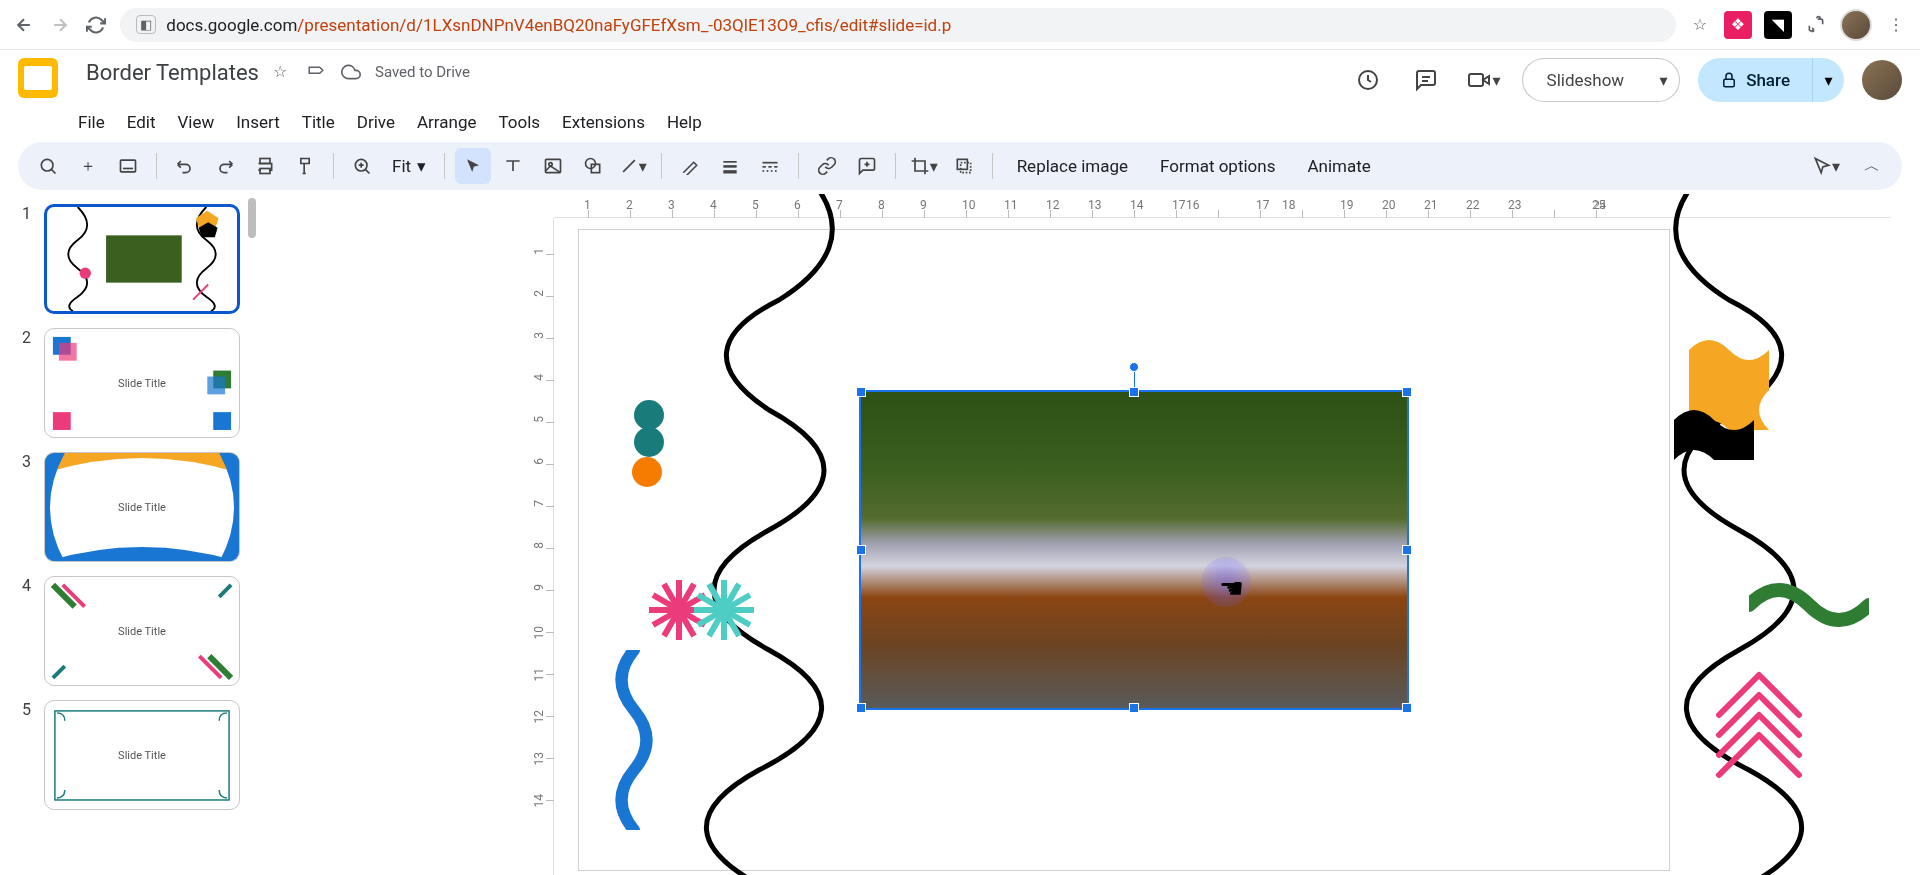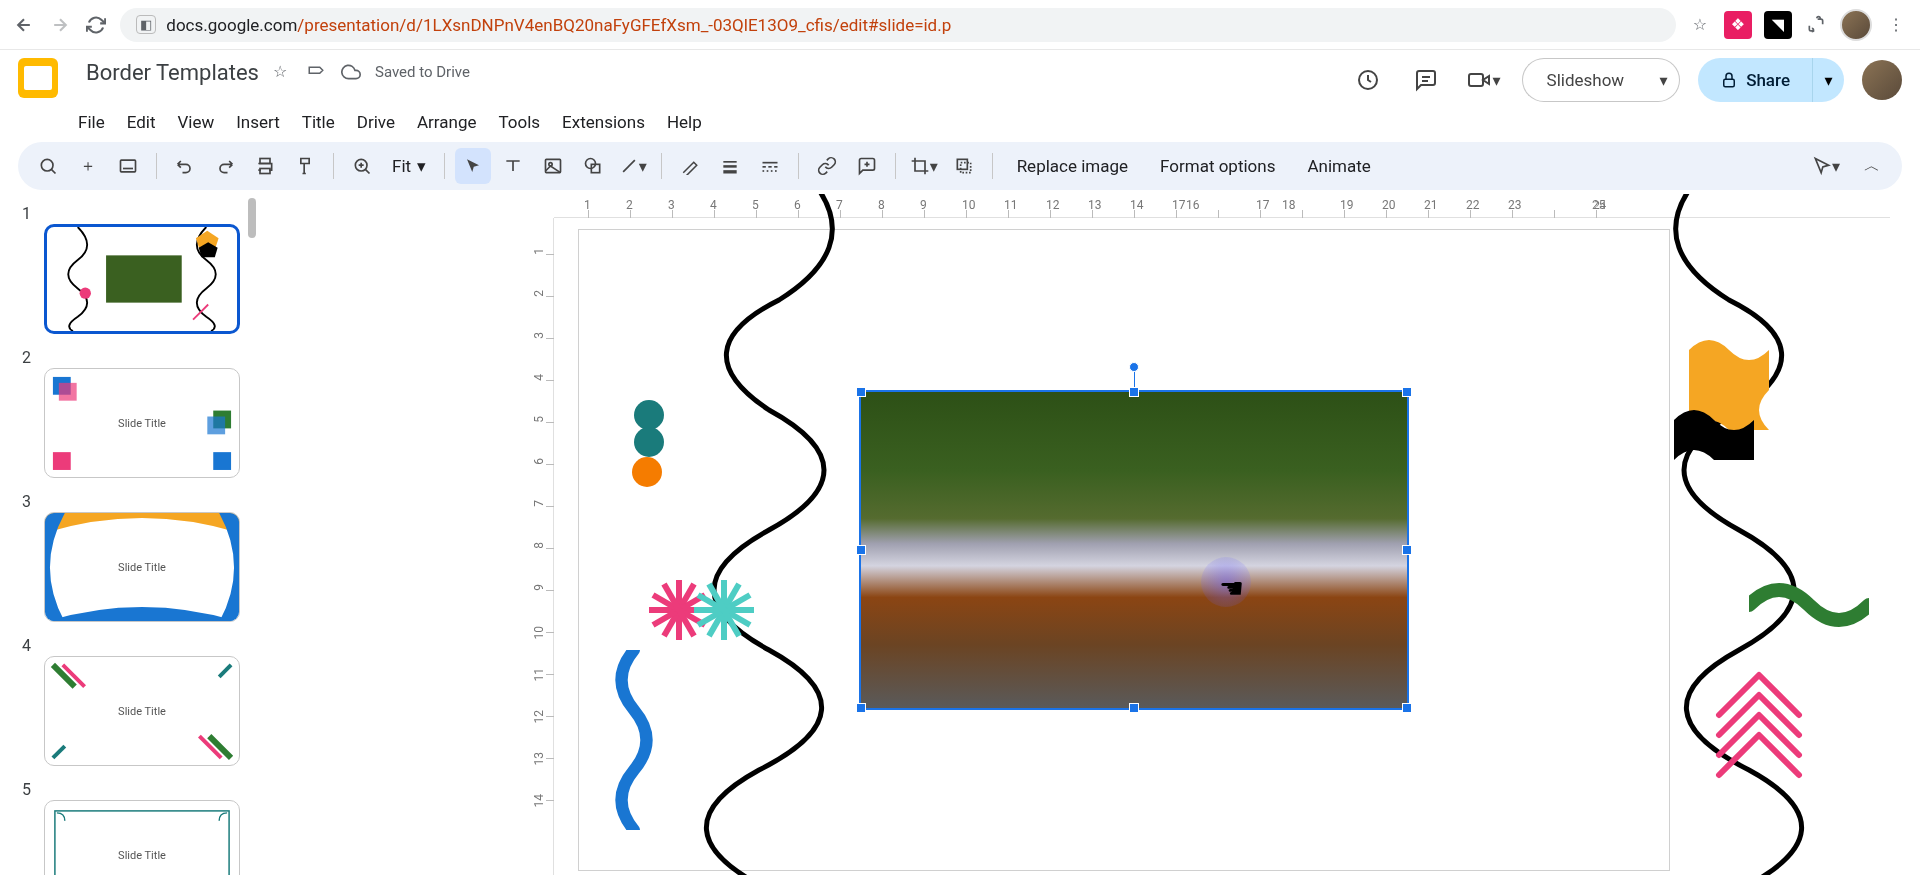--- a/index.html
+++ b/index.html
@@ -47,21 +47,21 @@
 .fit-sel{ display:flex; align-items:center; gap:6px; padding:0 8px; cursor:pointer; font-size:17px; color:#202124; height:36px;}
 .text-btn{ font-size:17px; color:#202124; padding:0 14px; cursor:pointer; height:36px; display:flex; align-items:center;}
 .tb-right{margin-left:auto; display:flex; align-items:center; gap:10px;}
 
 
 .workspace{ display:flex; height:calc(875px - 50px - 58px - 34px - 48px - 4px); margin-top:4px;}
 .filmstrip{ width:260px; padding:10px 14px 10px 22px; overflow-y:auto; position:relative;}
 .fs-scrollbar{ position:absolute; right:4px; top:4px; width:8px; height:40px; background:#bdbdbd; border-radius:4px;}
 .thumb-row{ display:flex; gap:8px; margin-bottom:14px; align-items:flex-start;}
 .thumb-num{ font-size:16px; color:#3c4043; width:14px;}
-.thumb{ width:196px; height:110px; border:1px solid #c7c7c7; border-radius:10px; background:#fff; position:relative; cursor:pointer; overflow:hidden;margin-top:20px;}
+.thumb{ width:196px; height:110px; border:1px solid #c7c7c7; border-radius:10px; background:#fff; position:relative; cursor:pointer; overflow:hidden;}
 .thumb.selected{ border:3px solid #0b57d0;}
 .thumb-title-text{ position:absolute; left:0; right:0; text-align:center; font-size:11px; color:#555; top:44%;}
 
 
 .canvas-area{ flex:1; position:relative; background:#fff; overflow:hidden;}
 .h-ruler{position:absolute; left:294px; top:0; height:24px; right:30px; border-bottom:1px solid #e0e0e0; background:#fff;}
 .h-ruler .tick{position:absolute; top:4px; font-size:12px; color:#777;}
 .h-ruler .tline{position:absolute; top:16px; width:1px; height:8px; background:#bbb;}
 .v-ruler{position:absolute; left:270px; top:24px; bottom:0; width:24px; border-right:1px solid #e0e0e0; background:#fff;}
 .v-ruler .tick{position:absolute; left:2px; font-size:12px; color:#777; writing-mode:vertical-rl; transform:rotate(180deg);}

